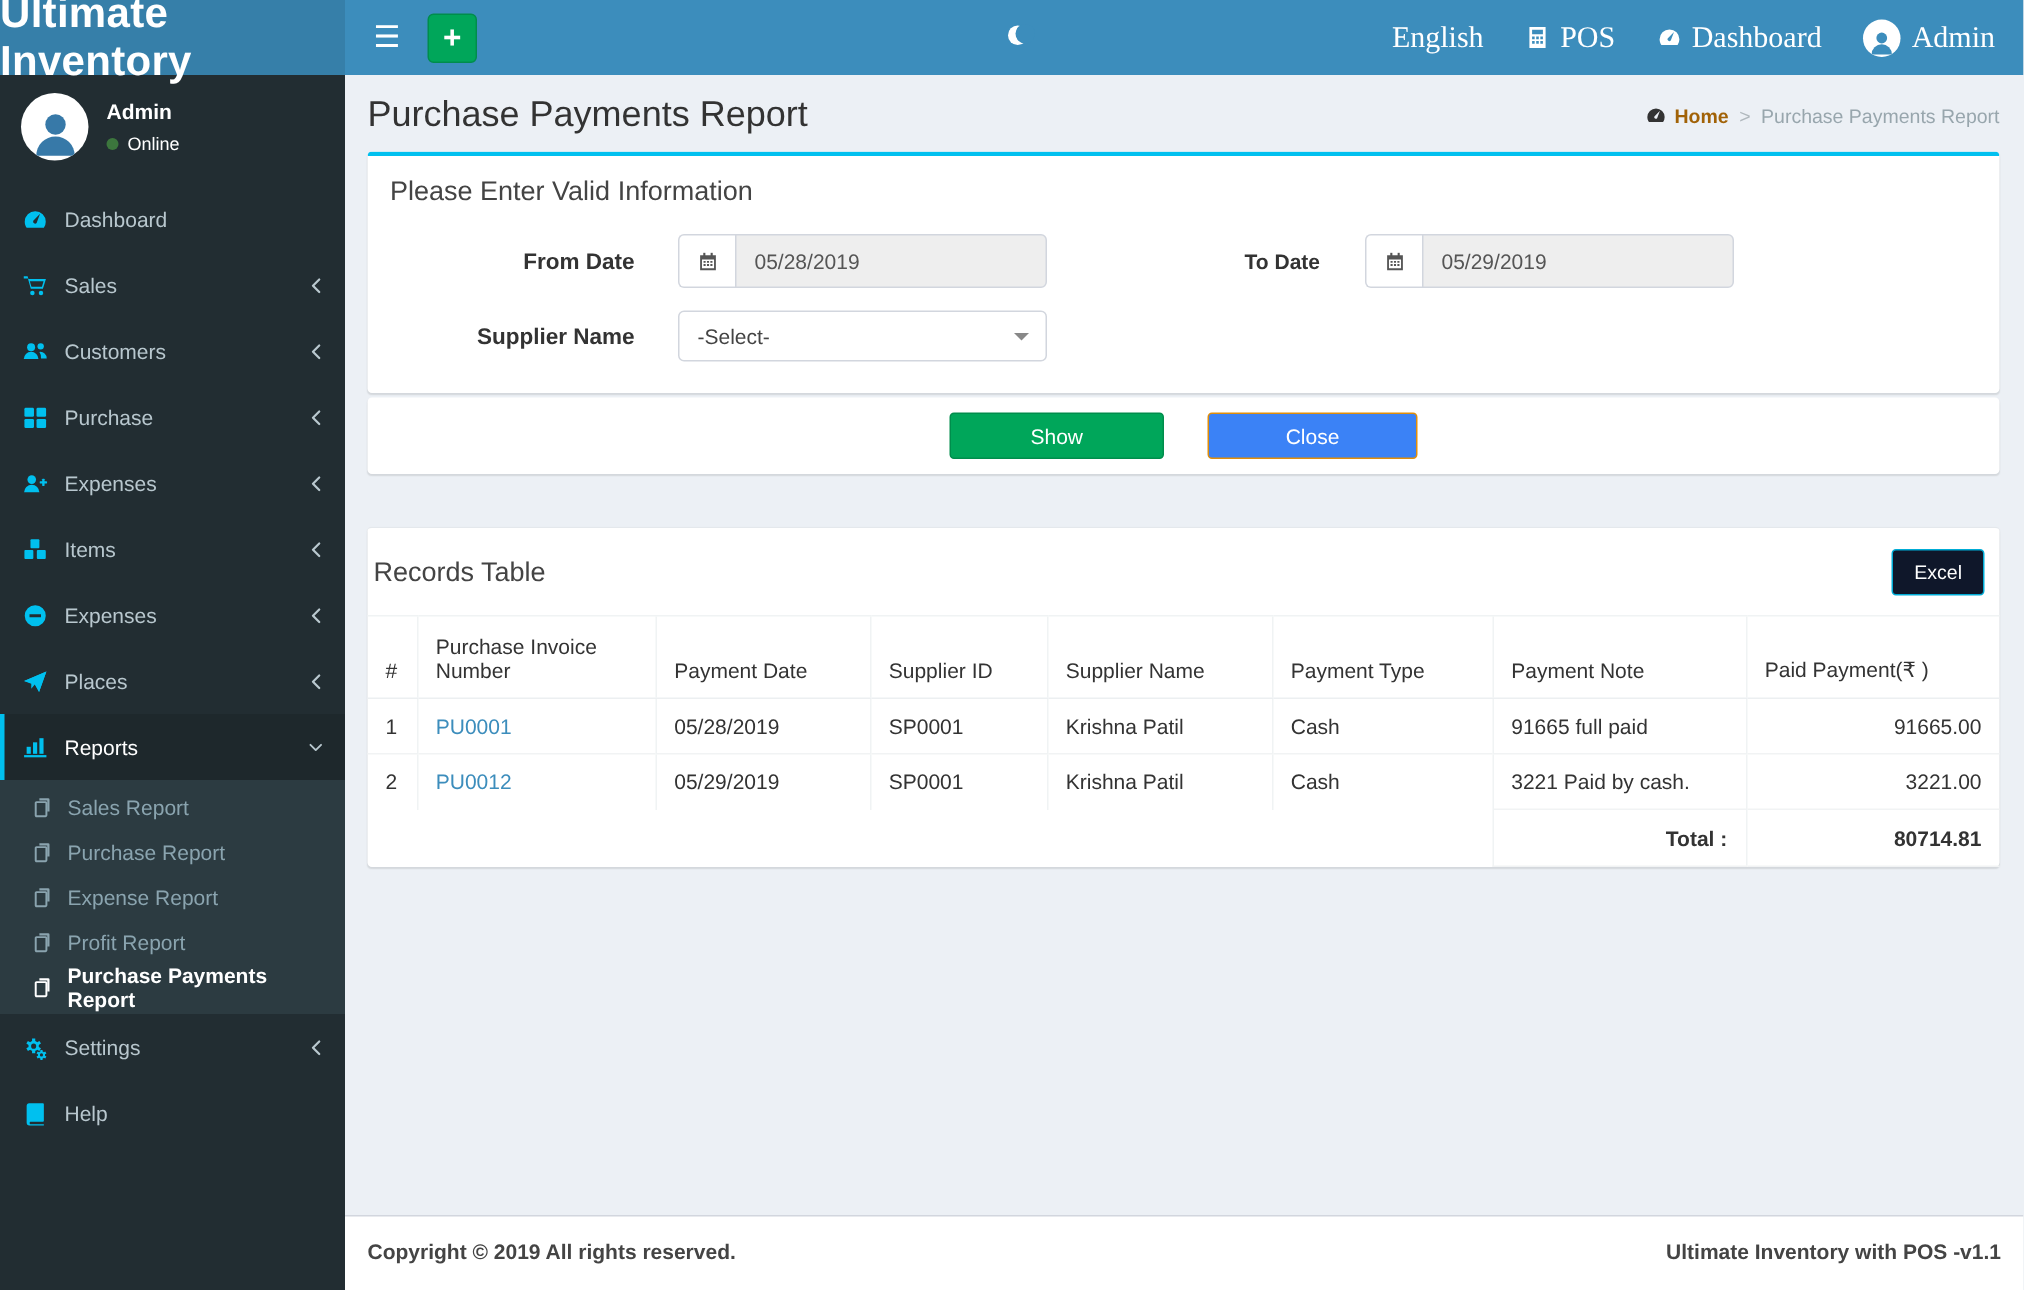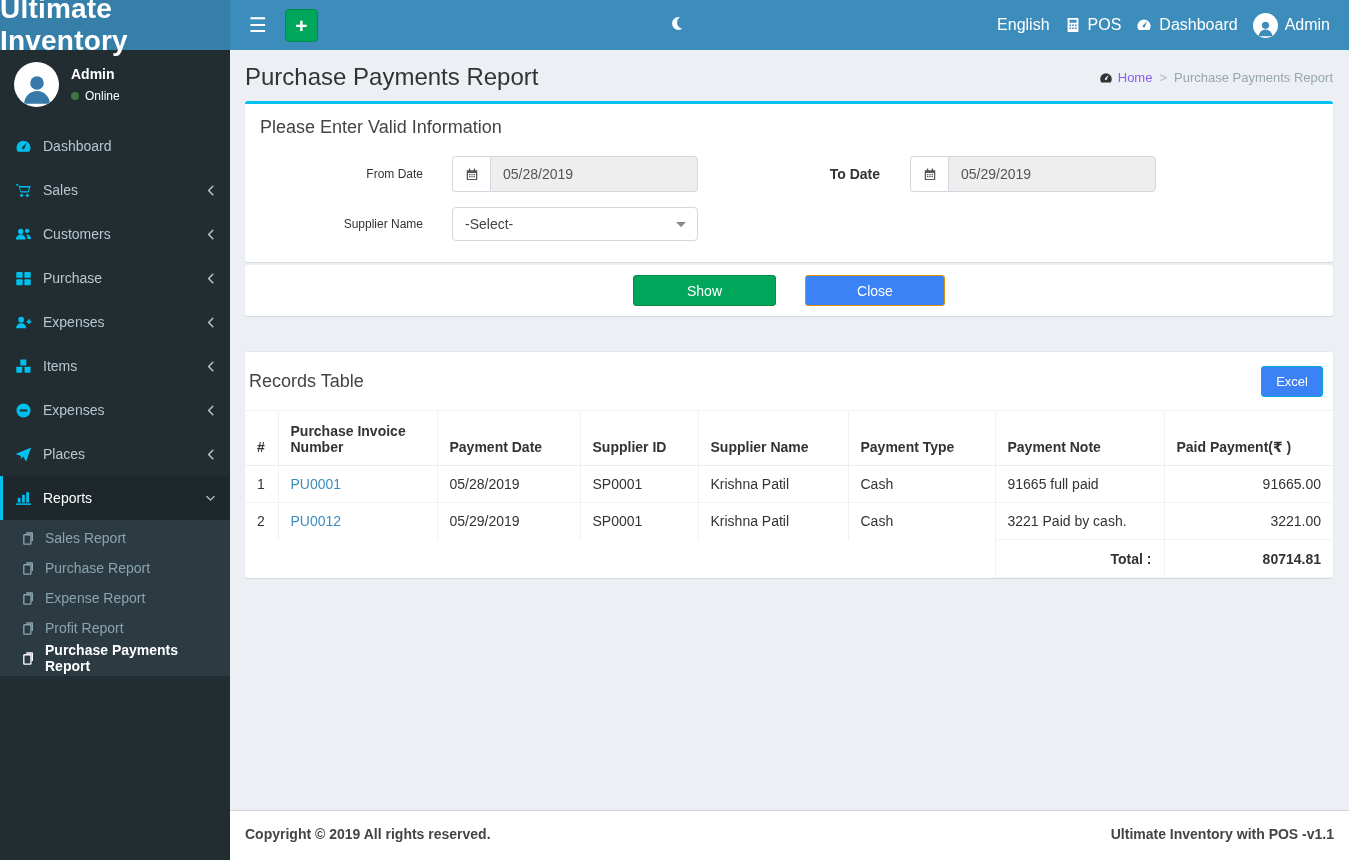--- a/index.html
+++ b/index.html
@@ -12,21 +12,21 @@
   svg { display:block; }
 
   
   .navbar { position:absolute; top:0; left:0; width:1349px; height:50px; background:#3c8dbc; display:flex; z-index:20; }
   .logo { width:230px; height:50px; background:#367fa9; color:#fff; font-size:28px; font-weight:bold; display:flex; align-items:center; justify-content:center; letter-spacing:0.2px; cursor:pointer; }
   .nav-main { flex:1; display:flex; align-items:center; padding:0 15px; color:#fff; position:relative; }
   .hamburger { font-size:20px; color:#fff; cursor:pointer; padding:4px 10px 4px 4px; line-height:1; }
   .plus-btn { width:33px; height:33px; margin-left:8px; background:#00a65a; border:1px solid #008d4c; border-radius:4px; color:#fff; font-size:21px; font-weight:bold; display:flex; align-items:center; justify-content:center; cursor:pointer; line-height:1; }
   .crescent { position:absolute; left:442px; top:17px; width:13px; height:13px; border-radius:50%; background:#fff; overflow:visible; }
   .crescent::after { content:""; position:absolute; left:4.5px; top:-1px; width:13px; height:13px; border-radius:50%; background:#3c8dbc; }
-  .nav-right { margin-left:auto; display:flex; align-items:center; gap:15px; font-size:16px; padding-right:4px; }
+  .nav-right { margin-left:auto; display:flex; align-items:center; gap:28px; font-size:20px; padding-right:4px;font-family:Liberation Serif, serif; }
   .nav-item { display:flex; align-items:center; gap:7px; cursor:pointer; color:#fff; }
   .nav-avatar { width:25px; height:25px; border-radius:50%; background:#fff; overflow:hidden; display:flex; align-items:flex-end; justify-content:center; }
 
   
   .sidebar { position:absolute; top:50px; left:0; width:230px; height:810px; background:#222d32; z-index:10; }
   .user-panel { display:flex; gap:12px; padding:12px 12px 10px 14px; height:68px; }
   .side-avatar { width:45px; height:45px; border-radius:50%; background:#fff; overflow:hidden; display:flex; align-items:flex-end; justify-content:center; flex:none; }
   .user-meta { padding-top:4px; }
   .user-name { color:#fff; font-weight:bold; font-size:14px; margin-bottom:7px; }
   .user-status { display:flex; align-items:center; gap:6px; color:#fff; font-size:12px; }
@@ -42,54 +42,54 @@
   .sub-item .mi-icon { width:15px; height:15px; margin-right:9px; color:#8aa4af; flex:none; }
   .sub-item.active { color:#fff; font-weight:bold; }
   .sub-item.active .mi-icon { color:#fff; }
 
   
   .content-wrapper { position:absolute; left:230px; top:50px; width:1119px; height:810px; background:#ecf0f5; display:flex; flex-direction:column; }
   .content { flex:1; padding:13px 16px 0 15px; overflow:hidden; }
   .content-header { display:flex; align-items:center; justify-content:space-between; margin-bottom:10px; }
   .page-title { font-size:24px; font-weight:400; color:#333; margin:0; }
   .breadcrumb { font-size:13px; display:flex; align-items:center; gap:7px; }
-  .bc-home { display:flex; align-items:flex-end; gap:5px; color:#8b5cf6; font-weight:normal; cursor:pointer; }
+  .bc-home { display:flex; align-items:flex-start; gap:5px; color:#a16207; font-weight:bold; cursor:pointer; }
   .bc-home .mi-icon { width:14px; height:14px; color:#333; }
   .bc-sep { color:#b0b8bd; }
   .bc-current { color:#98a6ad; }
 
   .box { background:#fff; border-radius:3px; box-shadow:0 1px 1px rgba(0,0,0,0.1); }
   .box-filter { border-top:3px solid #00c0ef; margin-bottom:3px; }
   .box-header { padding:13px 15px 9px 15px; font-size:18px; color:#444; }
   .box-body { padding:9px 15px 21px 15px; }
 
   .form-row { display:flex; align-items:center; margin-bottom:15px; }
   .form-row:last-child { margin-bottom:0; }
-  .flabel { width:163px; text-align:right; font-weight:normal; font-size:12px; color:#333; flex:none; }
+  .flabel { width:163px; text-align:right; font-weight:bold; font-size:15px; color:#333; flex:none; }
   .flabel2 { width:153px; text-align:right; font-weight:bold; font-size:14px; color:#333; flex:none; margin-left:29px; }
   .igroup { display:flex; width:246px; height:36px; margin-left:29px; flex:none; }
   .igroup2 { margin-left:30px; }
   .iaddon { width:38px; border:1px solid #d2d6de; border-right:0; border-radius:4px 0 0 4px; background:#fff; display:flex; align-items:center; justify-content:center; color:#555; }
   .iaddon svg { width:14px; height:15px; }
   .iinput { flex:1; border:1px solid #d2d6de; border-radius:0 4px 4px 0; background:#eee; color:#555; font-size:14px; padding:0 12px; font-family:inherit; outline:none; min-width:0; }
   .select2 { width:246px; height:34px; margin-left:29px; border:1px solid #d2d6de; border-radius:4px; background:#fff; display:flex; align-items:center; padding:0 26px 0 12px; color:#444; font-size:14px; position:relative; cursor:pointer; flex:none; }
   .select2 .caret { position:absolute; right:11px; top:14px; width:0; height:0; border-left:5px solid transparent; border-right:5px solid transparent; border-top:5px solid #888; }
 
   .box-actions { padding:10px 0; display:flex; justify-content:center; gap:29px; margin-bottom:35px; }
   .btn { border-radius:3px; color:#fff; font-size:14px; font-family:inherit; cursor:pointer; height:31px; }
   .btn-show { width:143px; background:#00a65a; border:1px solid #008d4c; }
   .btn-close { width:140px; background:#3b82f6; border:1px solid #e08e0b; }
 
   .box-records { border-top:1px solid #e4e8ec; }
   .records-header { padding:14px 10px 13px 4px; display:flex; align-items:center; justify-content:space-between; }
   .records-title { font-size:18px; color:#444; }
-  .btn-excel { background:#3b82f6; border:1px solid #00acd6; color:#fff; font-size:13px; padding:7px 14px; border-radius:3px; cursor:pointer; font-family:inherit; }
+  .btn-excel { background:#0f172a; border:1px solid #00acd6; color:#fff; font-size:13px; padding:7px 14px; border-radius:3px; cursor:pointer; font-family:inherit; }
 
   table.records { width:100%; border-collapse:collapse; table-layout:fixed; font-size:14px; color:#333; }
-  table.records th { text-align:left; font-weight:bold; padding:9px 12px 10px 12px; vertical-align:bottom; border-top:1px solid #f0f3f4; border-bottom:1px solid #eceff1; height:55px; }
+  table.records th { text-align:left; font-weight:normal; padding:9px 12px 10px 12px; vertical-align:bottom; border-top:1px solid #f0f3f4; border-bottom:1px solid #eceff1; height:55px; }
   table.records th + th, table.records td + td { border-left:1px solid #f0f3f4; }
   table.records tbody td { padding:10px 12px; border-top:1px solid #f1f3f4; height:37px; }
   table.records tbody tr:first-child td { border-top:none; }
   .col-right { text-align:right; }
   a.invoice-link { color:#3c8dbc; text-decoration:none; cursor:pointer; }
   .tf-empty { border:none !important; }
   .tf-label, .tf-value { border-top:1px solid #f1f3f4; border-bottom:1px solid #f1f3f4; font-weight:bold; text-align:right; padding:10px 12px; height:38px; }
   .tf-value { border-left:1px solid #f1f3f4; }
 
   
@@ -336,20 +336,37 @@
       <span>Profit Report</span>
     </li>
     <li class="sub-item active">
       <svg class="mi-icon" viewBox="0 0 16 16" fill="currentColor">
           <use href="#i-copy"></use>
         </svg>
       <span>Purchase Payments Report</span>
     </li>
   </ul>
 
+  <ul class="menu" style="margin-top:0">
+    <li class="menu-item">
+      <svg class="mi-icon" viewBox="0 0 16 16" fill="currentColor">
+          <use href="#i-gears"></use>
+        </svg>
+      <span class="mi-label">Settings</span>
+      <svg class="chev" viewBox="0 0 11 14">
+          <use href="#i-angle-left"></use>
+        </svg>
+    </li>
+    <li class="menu-item">
+      <svg class="mi-icon" viewBox="0 0 16 16" fill="currentColor">
+          <use href="#i-book"></use>
+        </svg>
+      <span class="mi-label">Help</span>
+    </li>
+  </ul>
 </aside>
 
 <div class="content-wrapper">
   <div class="content">
     <div class="content-header">
       <h1 class="page-title">Purchase Payments Report</h1>
       <div class="breadcrumb">
         <span class="bc-home">
           <svg class="mi-icon" viewBox="0 0 16 16" fill="currentColor">
               <use href="#i-tacho"></use>

